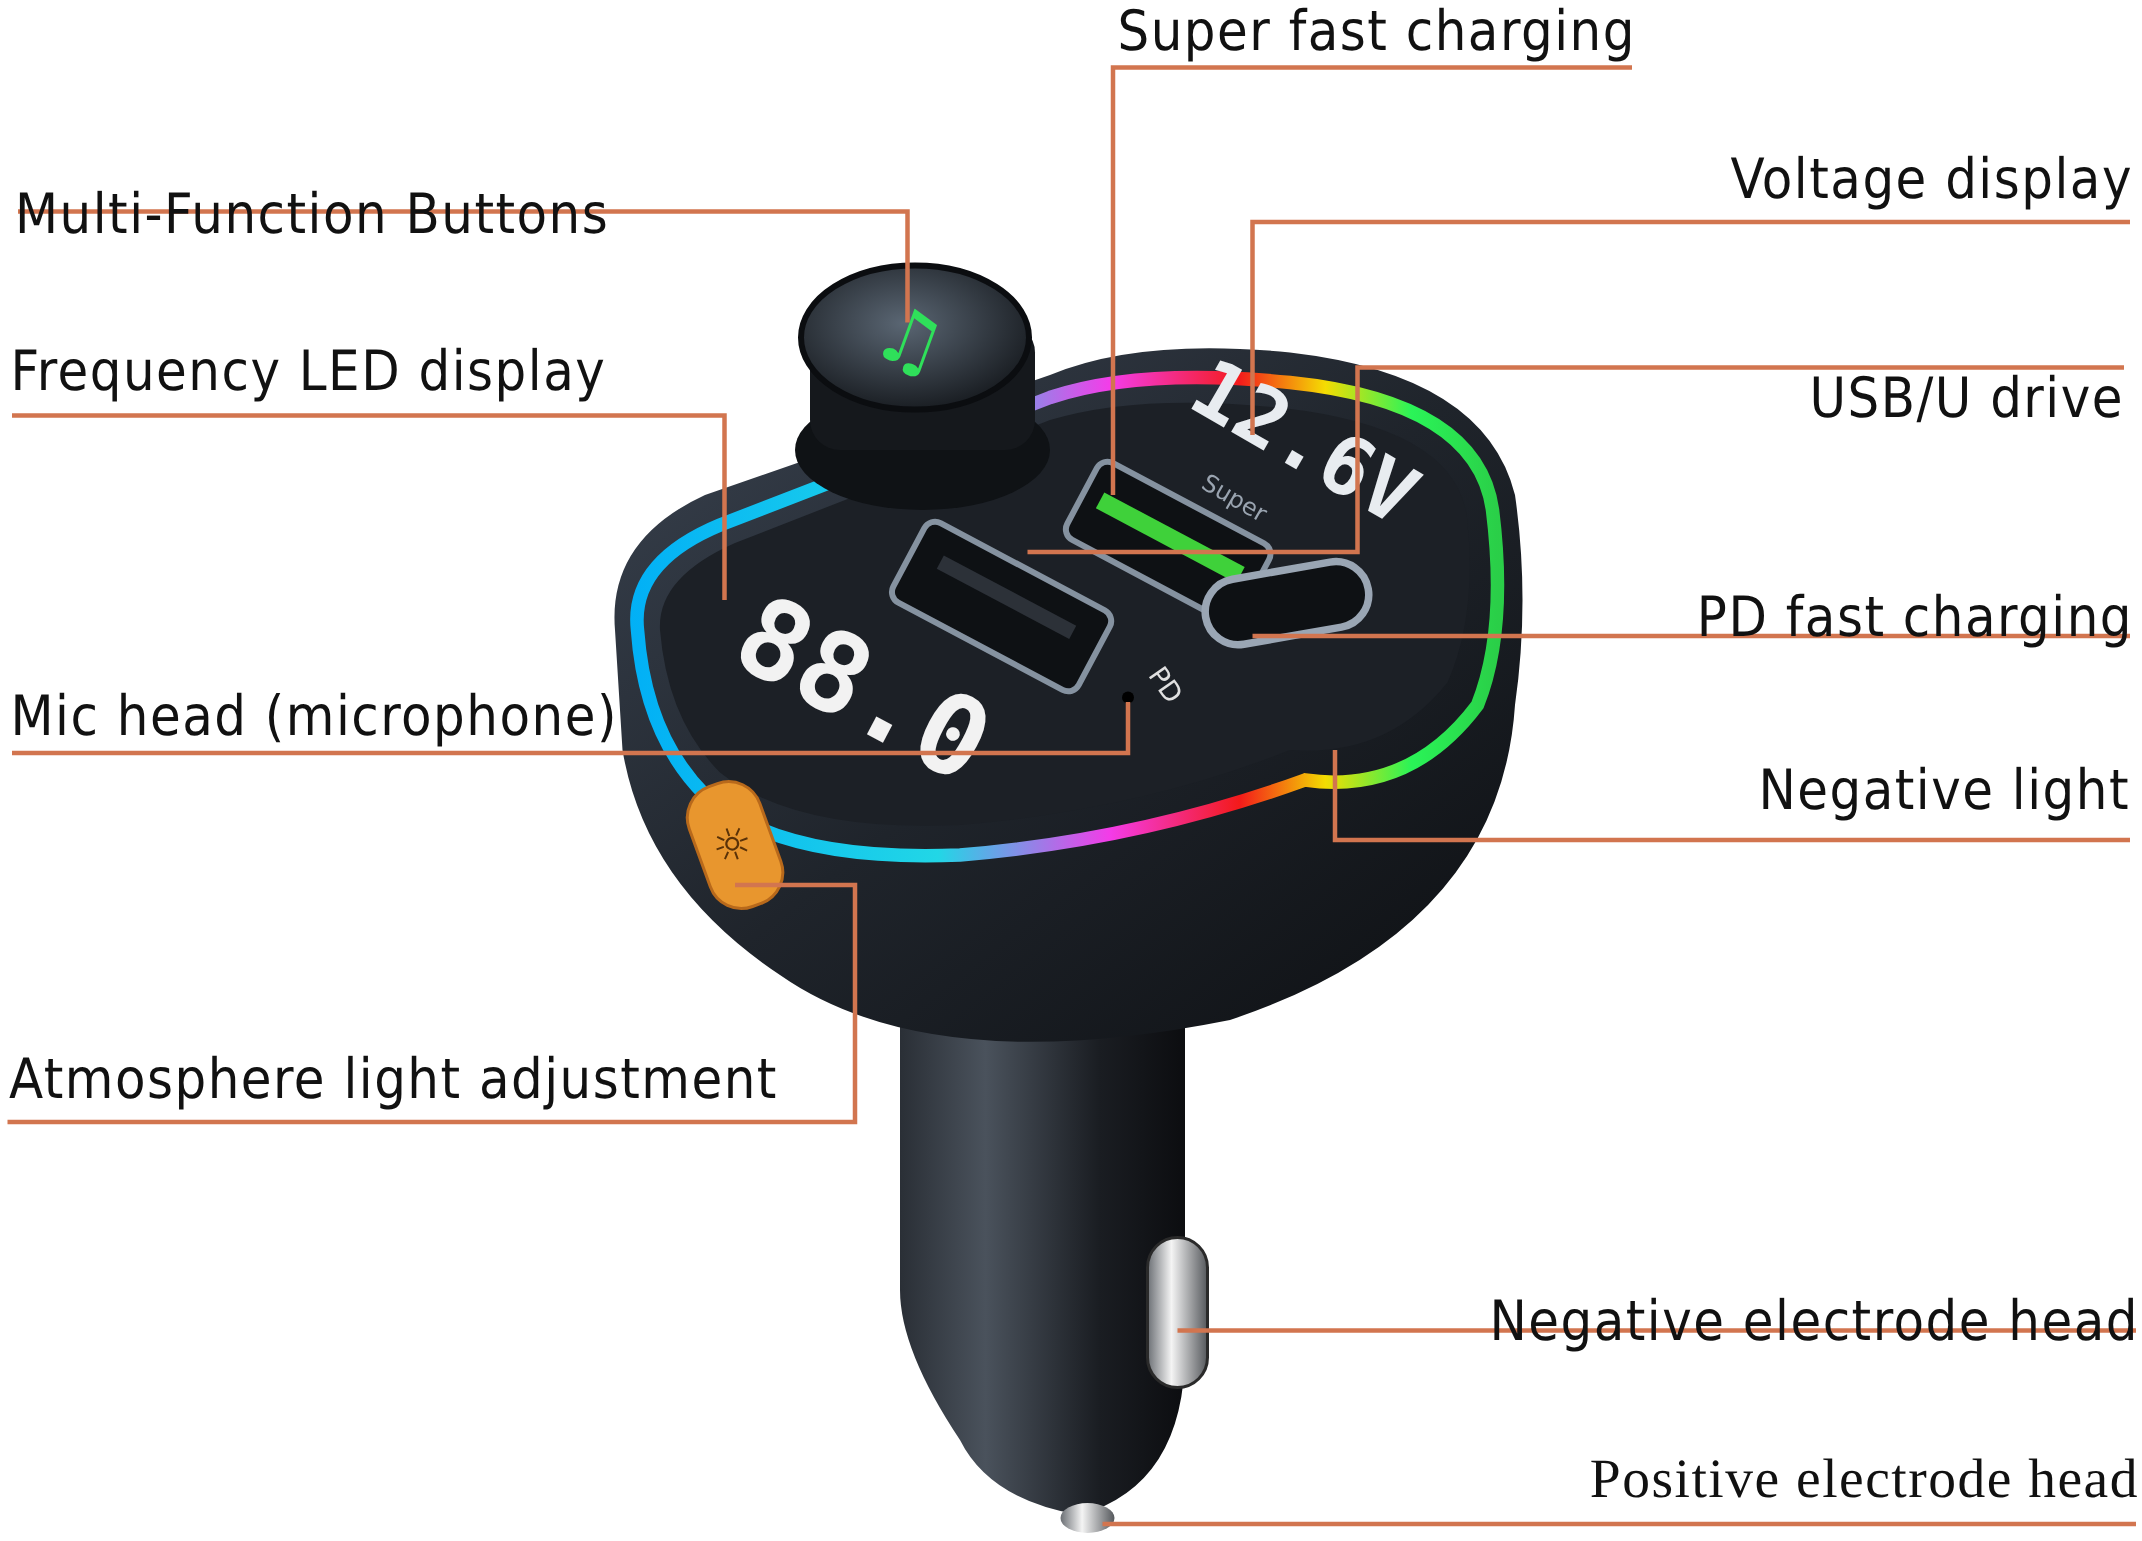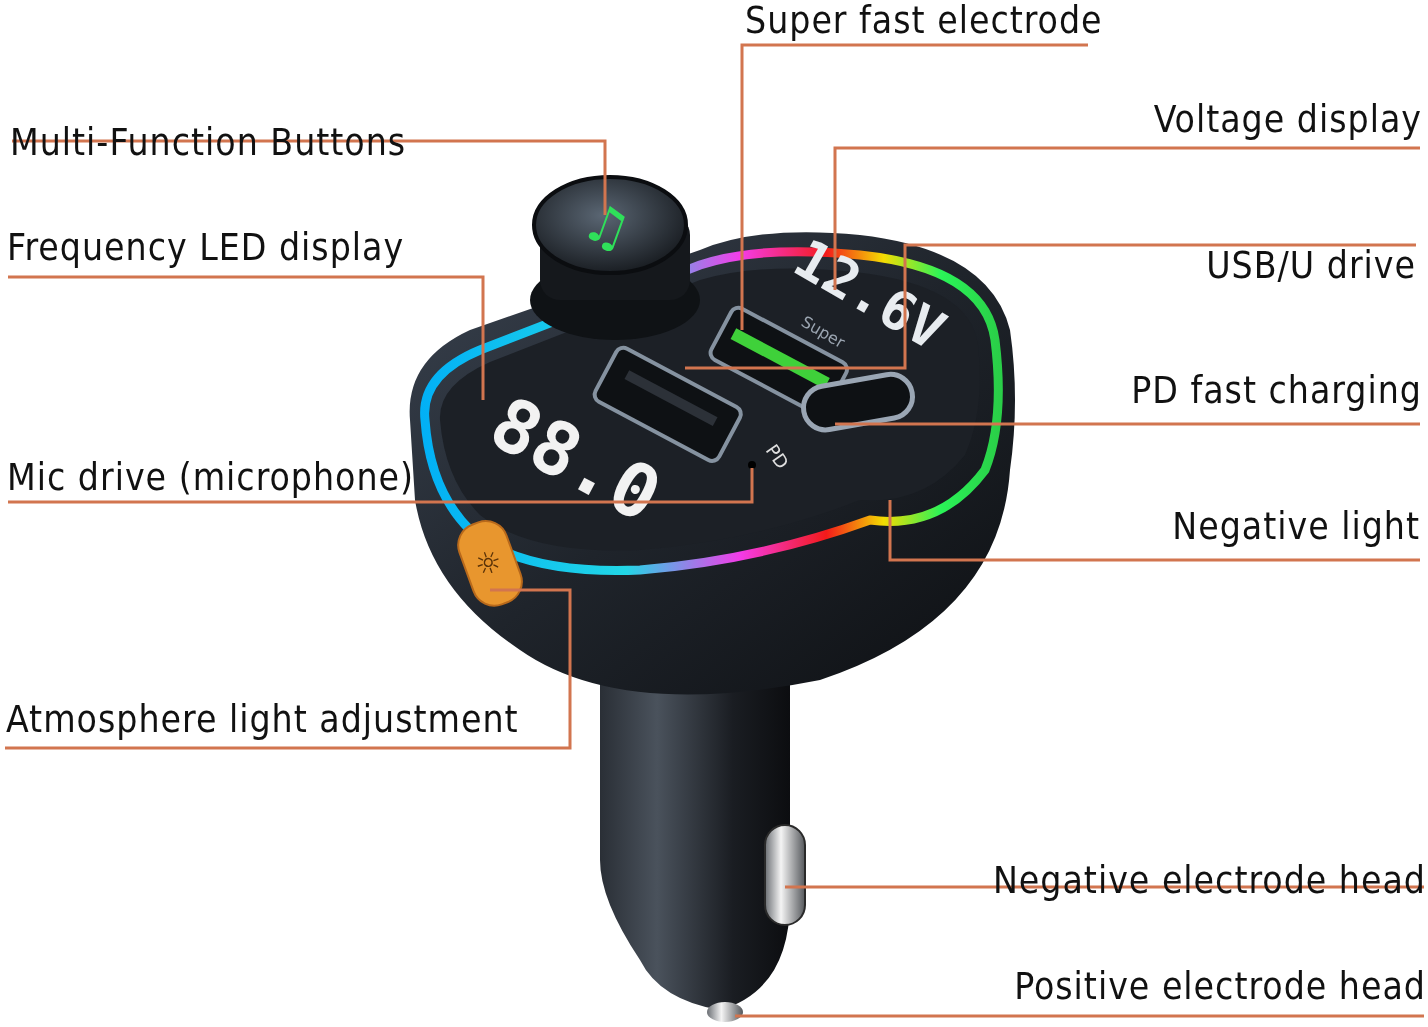--- a/index.html
+++ b/index.html
@@ -103,23 +103,23 @@
     <polyline points="1416,245 905,245 905,368 685,368"></polyline>
     <polyline points="1420,424 835,424"></polyline>
     <polyline points="8,502 752,502 752,468"></polyline>
     <polyline points="1420,560 890,560 890,500"></polyline>
     <polyline points="5,748 570,748 570,590 490,590"></polyline>
     <polyline points="1424,887 785,887"></polyline>
     <polyline points="1424,1016 735,1016"></polyline>
   </g>
 </svg>
 
-<div class="label" style="left:745px; top:2px;">Super fast electrode</div>
+<div class="label" style="left:745px; top:2px;">Super fast charging</div>
 <div class="label" style="left:10px; top:100px;margin-top:24px;">Multi-Function Buttons</div>
 <div class="label right" style="right:6px; top:101px;">Voltage display</div>
 <div class="label" style="left:7px; top:229px;">Frequency LED display</div>
 <div class="label right" style="right:12px; top:199px;margin-top:48px;">USB/U drive</div>
-<div class="label right" style="right:6px; top:372px;margin-left:37px;">PD fast charging</div>
-<div class="label" style="left:7px; top:459px;">Mic drive (microphone)</div>
+<div class="label right" style="right:6px; top:393px;margin-left:37px;">PD fast charging</div>
+<div class="label" style="left:7px; top:459px;">Mic head (microphone)</div>
 <div class="label right" style="right:8px; top:508px;">Negative light</div>
 <div class="label" style="left:6px; top:701px;text-align:right;">Atmosphere light adjustment</div>
 <div class="label right" style="right:2px; top:862px;">Negative electrode head</div>
-<div class="label right" style="right:2px; top:968px;">Positive electrode head</div>
+<div class="label right" style="right:2px; top:968px;font-family:Liberation Serif, serif;">Positive electrode head</div>
 
 </body></html>

